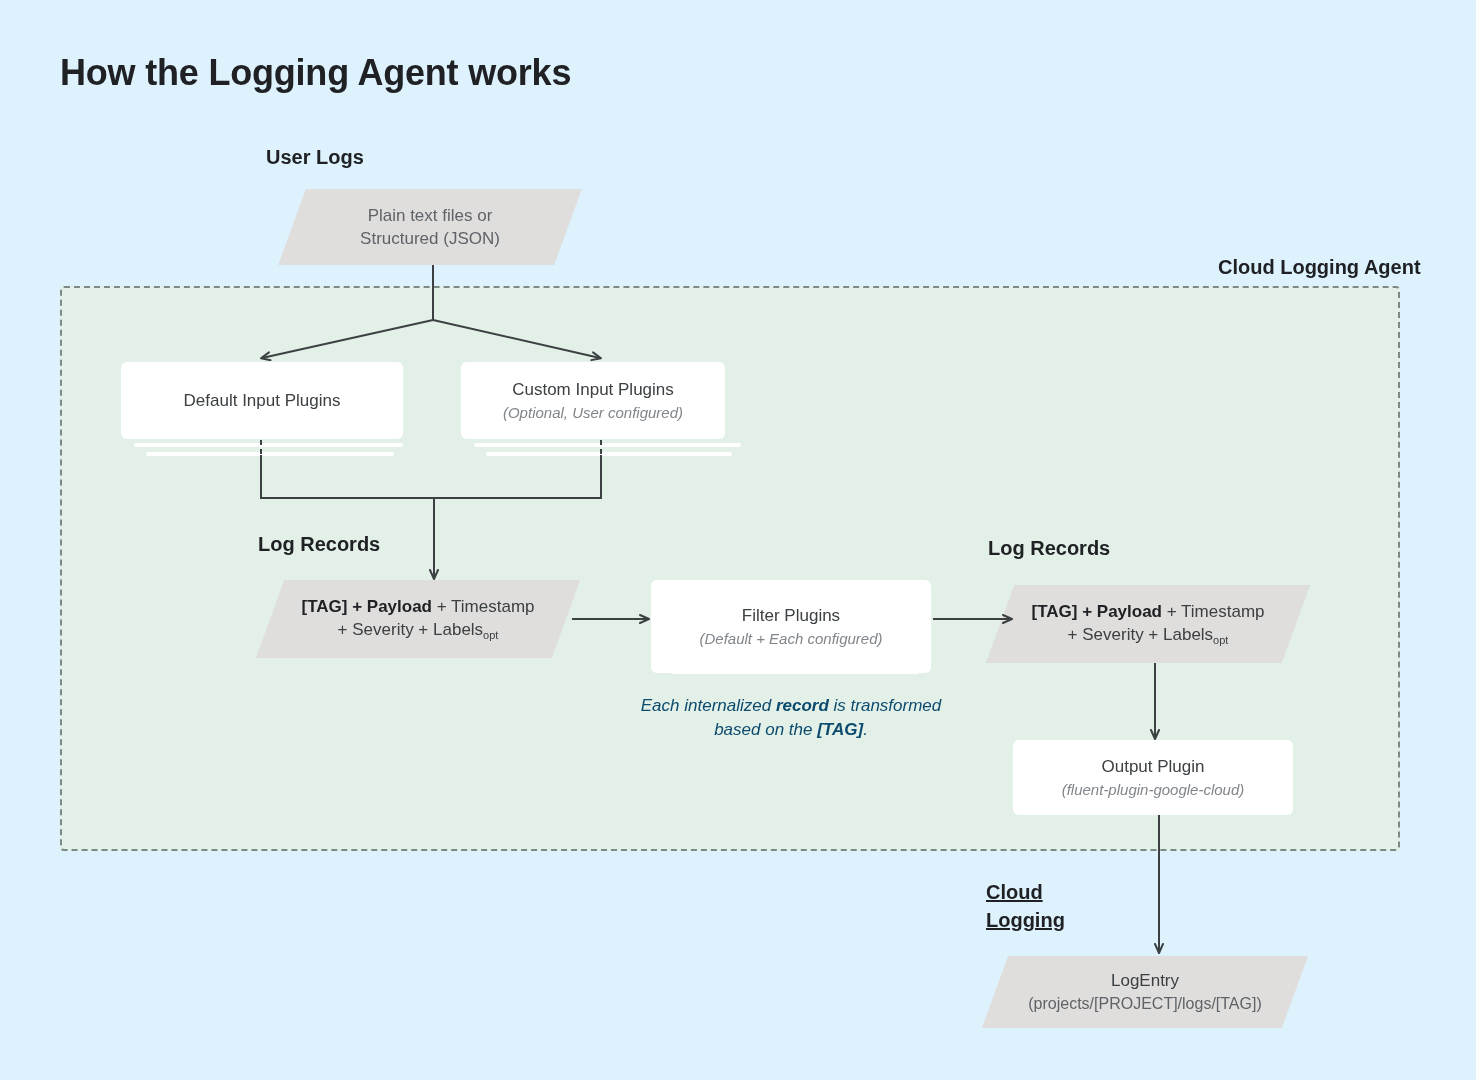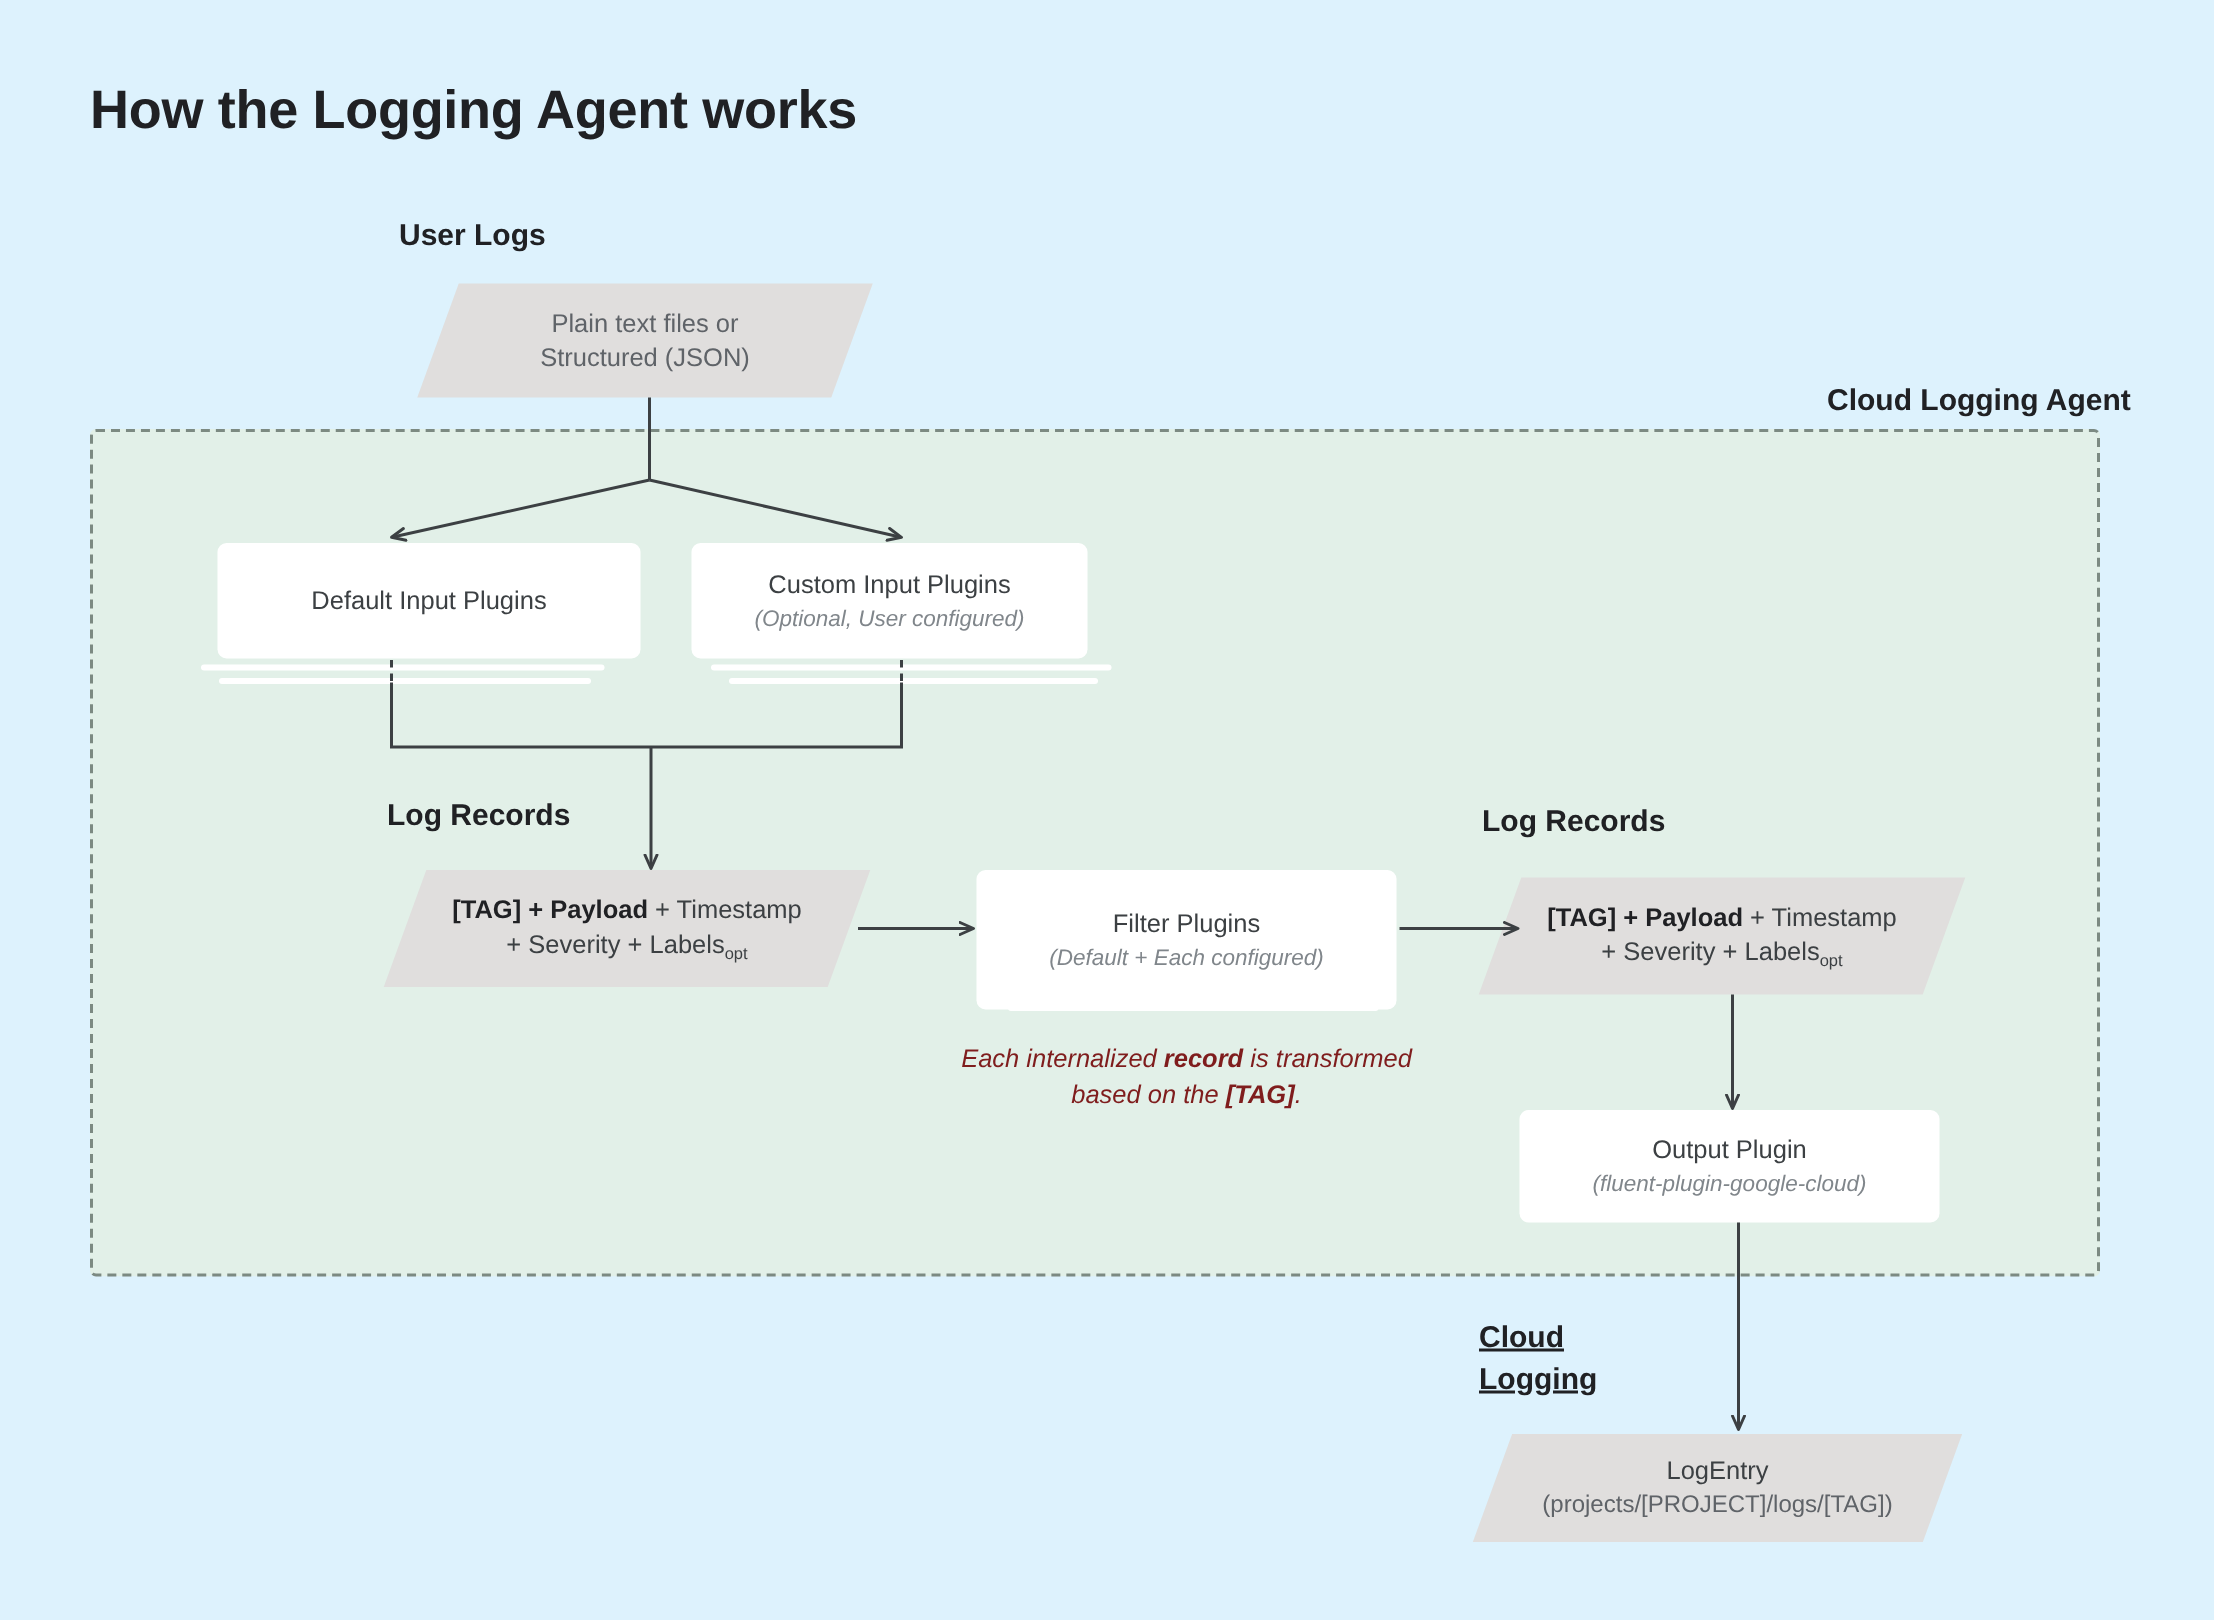--- a/index.html
+++ b/index.html
@@ -63,21 +63,21 @@
   }
   .card .t{font-size:17px;color:#3c4043;line-height:24px;}
   .card .s{font-size:15px;color:#80868b;line-height:21px;font-style:italic;}
   
   .stack1,.stack2{position:absolute;background:#ffffff;height:4px;border-radius:2px;}
   svg.arrows{position:absolute;left:0;top:0;width:1476px;height:1080px;overflow:visible;pointer-events:none;}
 
   
   .note{
     position:absolute;text-align:center;
-    font-size:17px;line-height:24px;font-style:italic;color:#7f1d1d;
+    font-size:17px;line-height:24px;font-style:italic;color:#0c4a6e;
   }
   .note b{font-weight:700;font-style:italic;}
 </style>
 </head>
 <body>
 
 <div class="stage">
 
   <div class="title">How the Logging Agent works</div>
 
@@ -90,21 +90,21 @@
   <div class="seclabel" style="left:986px;top:878px;text-decoration:underline;">Cloud
 Logging</div>
 
   <div class="para" style="left:292px;top:189px;width:276px;height:76px;">
     <div class="para-inner">
       <span class="l1">Plain text files or</span>
       <span class="l2">Structured (JSON)</span>
     </div>
   </div>
 
-  <div class="card" style="left:121px;top:362px;width:282px;height:77px;margin-left:24px;">
+  <div class="card" style="left:121px;top:362px;width:282px;height:77px;">
     <div class="t">Default Input Plugins</div>
   </div>
   <div class="stack1" style="left:134px;top:443px;width:269px;"></div>
   <div class="stack2" style="left:146px;top:452px;width:248px;"></div>
 
   <div class="card" style="left:461px;top:362px;width:264px;height:77px;">
     <div class="t">Custom Input Plugins</div>
     <div class="s">(Optional, User configured)</div>
   </div>
   <div class="stack1" style="left:474px;top:443px;width:267px;"></div>

